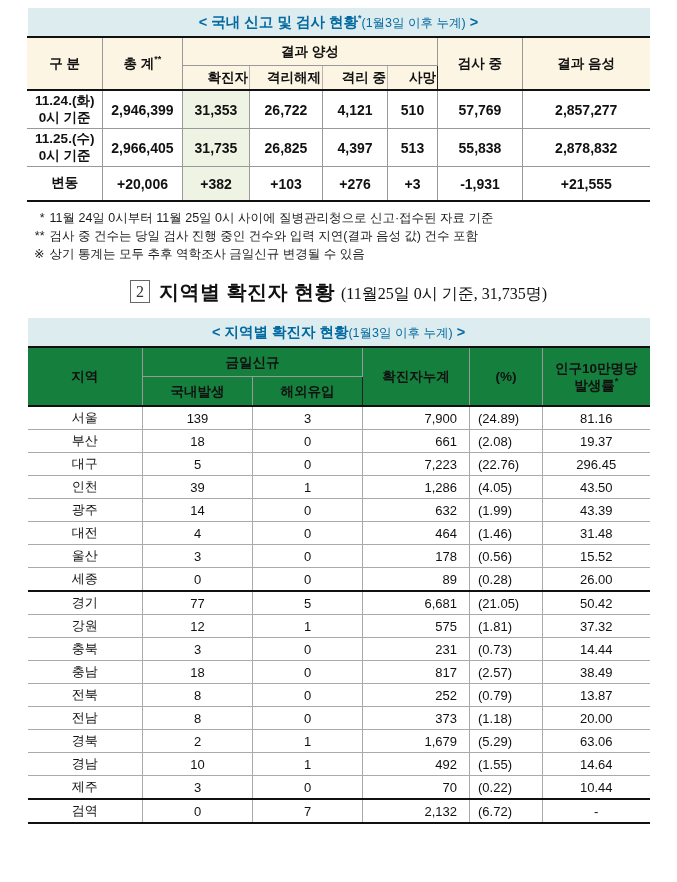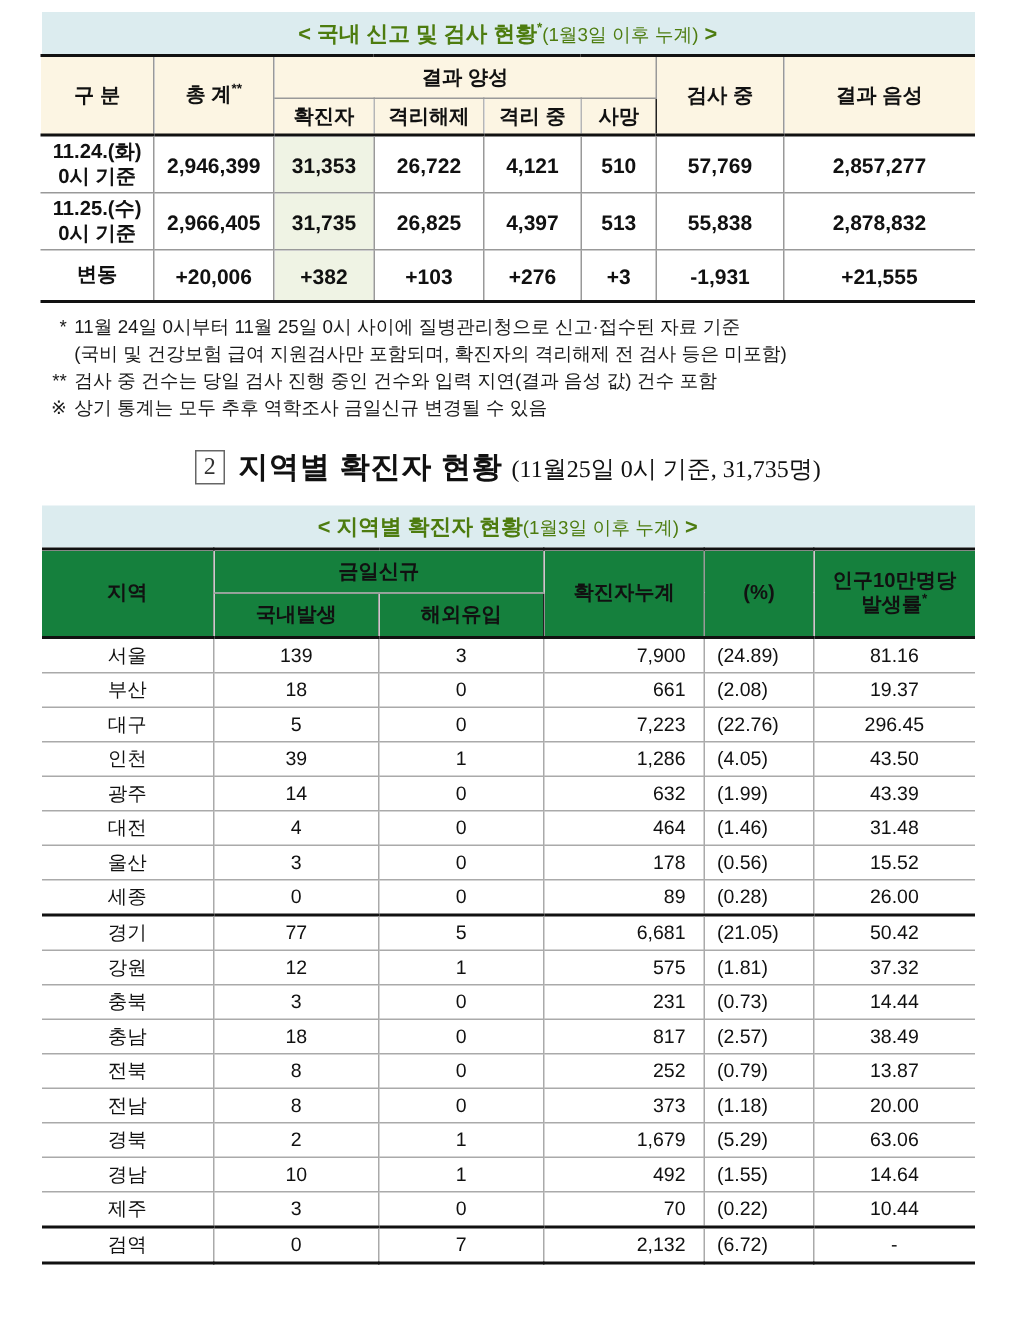--- a/index.html
+++ b/index.html
@@ -16,35 +16,35 @@
     font-weight:normal;vertical-align:2px;color:#333;
   }
   .t-main{font-size:20px;font-weight:bold;letter-spacing:0.5px;}
   .t-sub{
     font-size:16px;font-weight:normal;margin-left:6px;
     font-family:"Liberation Serif","DejaVu Serif",serif;
   }
   
   .band{
     width:622px;margin:0 auto;background:#dcecef;text-align:center;
-    padding:5px 0 4px 0;font-size:14.5px;font-weight:bold;color:#4d7c0f;
+    padding:5px 0 4px 0;font-size:14.5px;font-weight:bold;color:#0369a1;
   }
   .band .note{font-size:12.5px;font-weight:normal;}
   .band sup{font-size:9px;}
   
   table{width:622px;margin:0 auto;border-collapse:collapse;table-layout:fixed;}
   th,td{overflow:hidden;white-space:nowrap;}
   
   .t1{border-top:2.5px solid #111;border-bottom:2.5px solid #111;}
   .t1 th{
     background:#fcf5e3;font-size:13.5px;font-weight:bold;
     border:1px solid #999;text-align:center;
   }
   .t1 thead tr.hr1 th{height:25px;}
-  .t1 thead tr.hr2 th{height:21px;border-color:#b5b5b5;}
+  .t1 thead tr.hr2 th{height:21px;border-color:#b5b5b5;text-align:right;}
   .t1 thead tr:last-child th, .t1 thead th[rowspan]{border-bottom:2px solid #111;}
   .t1 td{
     height:35px;font-size:14px;font-weight:bold;text-align:center;
     border:1px solid #999;background:#fff;
   }
   .t1 tr.delta td{height:31px;}
   .t1 .grp{border-left:1.5px solid #222;}
   .t1 .thin{border-left:1px solid #bfbfbf;}
   .t1 tr>*:first-child{border-left:none;}
   .t1 tr>*:last-child{border-right:none;}
@@ -147,24 +147,20 @@
       </tr>
     </tbody>
   </table>
 
   <div class="fns">
     <div class="fn">
         <span class="m">*</span>
         <span class="t">11월 24일 0시부터 11월 25일 0시 사이에 질병관리청으로 신고·접수된 자료 기준</span>
       </div>
     <div class="fn">
-        <span class="m"></span>
-        <span class="t">(국비 및 건강보험 급여 지원검사만 포함되며, 확진자의 격리해제 전 검사 등은 미포함)</span>
-      </div>
-    <div class="fn">
         <span class="m">**</span>
         <span class="t">검사 중 건수는 당일 검사 진행 중인 건수와 입력 지연(결과 음성 값) 건수 포함</span>
       </div>
     <div class="fn">
         <span class="m">※</span>
         <span class="t">상기 통계는 모두 추후 역학조사 금일신규 변경될 수 있음</span>
       </div>
   </div>
 
   <div class="gap1"></div>

